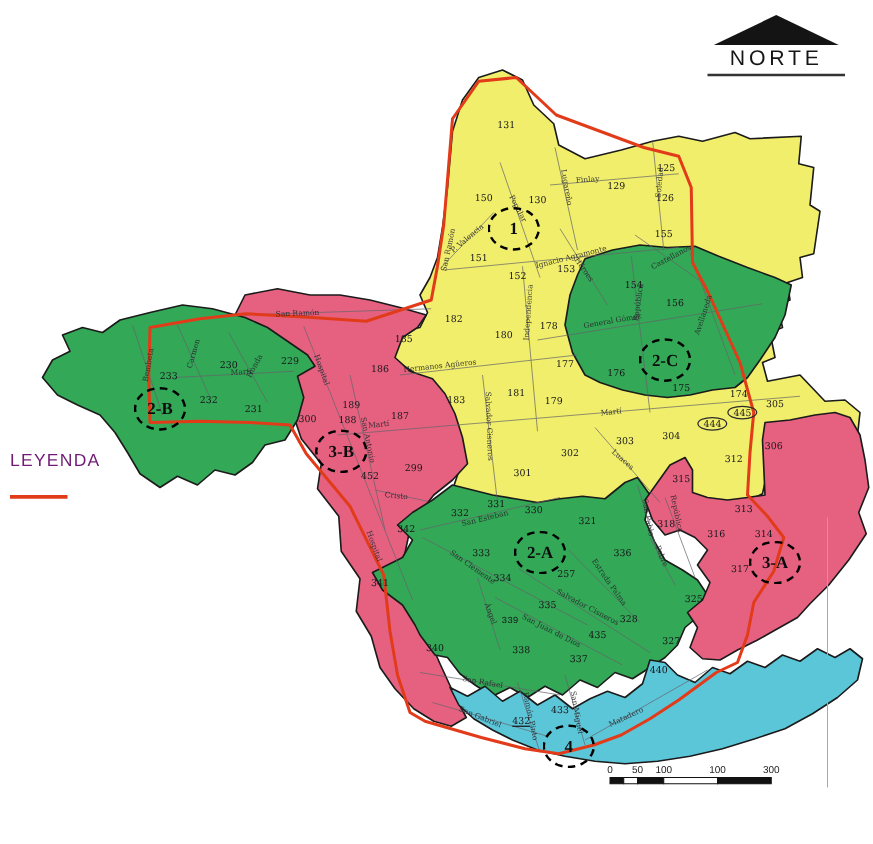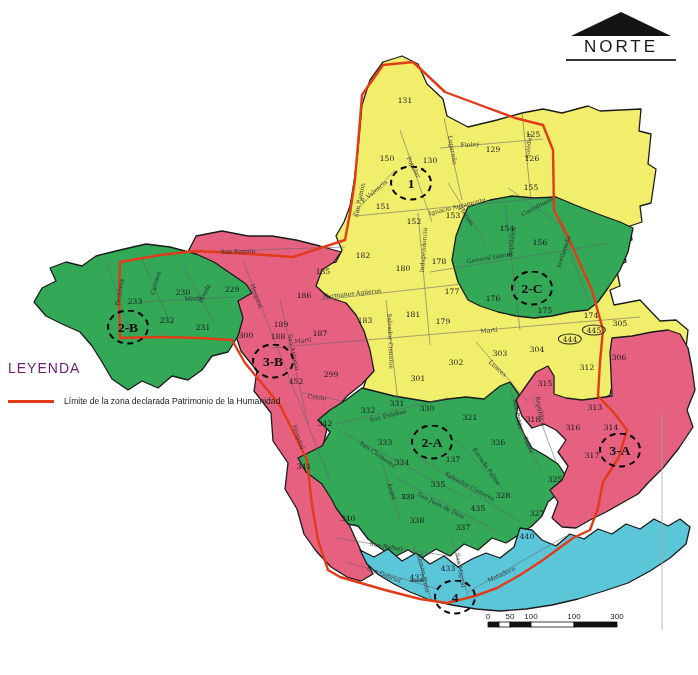--- a/index.html
+++ b/index.html
@@ -160,21 +160,21 @@
       <div class="blk" style="left: 533px; top: 419px;">318</div>
       <div class="blk" style="left: 573px; top: 427px;">316</div>
       <div class="blk" style="left: 611px; top: 427px;">314</div>
       <div class="blk" style="left: 592px; top: 455px;">317</div>
       <div class="blk" style="left: 368px; top: 410px;">332</div>
       <div class="blk" style="left: 397px; top: 403px;">331</div>
       <div class="blk" style="left: 427px; top: 408px;">330</div>
       <div class="blk" style="left: 325px; top: 423px;">342</div>
       <div class="blk" style="left: 385px; top: 442px;">333</div>
       <div class="blk" style="left: 402px; top: 462px;">334</div>
-      <div class="blk" style="left: 453px; top: 459px;">137</div>
+      <div class="blk" style="left: 453px; top: 459px;">257</div>
       <div class="blk" style="left: 498px; top: 442px;">336</div>
       <div class="blk" style="left: 438px; top: 484px;">335</div>
       <div class="blk" style="left: 408px; top: 497px; font-family: Liberation Mono, monospace;">339</div>
       <div class="blk" style="left: 503px; top: 495px;">328</div>
       <div class="blk" style="left: 555px; top: 479px;">325</div>
       <div class="blk" style="left: 478px; top: 508px;">435</div>
       <div class="blk" style="left: 417px; top: 520px;">338</div>
       <div class="blk" style="left: 463px; top: 527px;">337</div>
       <div class="blk" style="left: 304px; top: 466px;">341</div>
       <div class="blk" style="left: 348px; top: 518px;">340</div>
@@ -234,21 +234,20 @@
       <div class="sb" style="left: 510px; top: 616px;">50</div>
       <div class="sb" style="left: 531px; top: 616px;">100</div>
       <div class="sb" style="left: 574px; top: 616px;">100</div>
       <div class="sb" style="left: 617px; top: 616px;">300</div>
     </div>
 
   <div id="legend">
     <div id="legend-title">LEYENDA</div>
     <div id="legend-boundary">
       <span id="legend-line-swatch" style="background: rgb(226, 59, 26);"></span>
-      <span class="txt">Límite de la zona declarada Patrimonio de la Humanidad</span>
     </div>
   </div>
 
   <div id="norte">
     <div id="norte-tri"></div>
     <div id="norte-label">NORTE</div>
   </div>
 
 </div>
 

